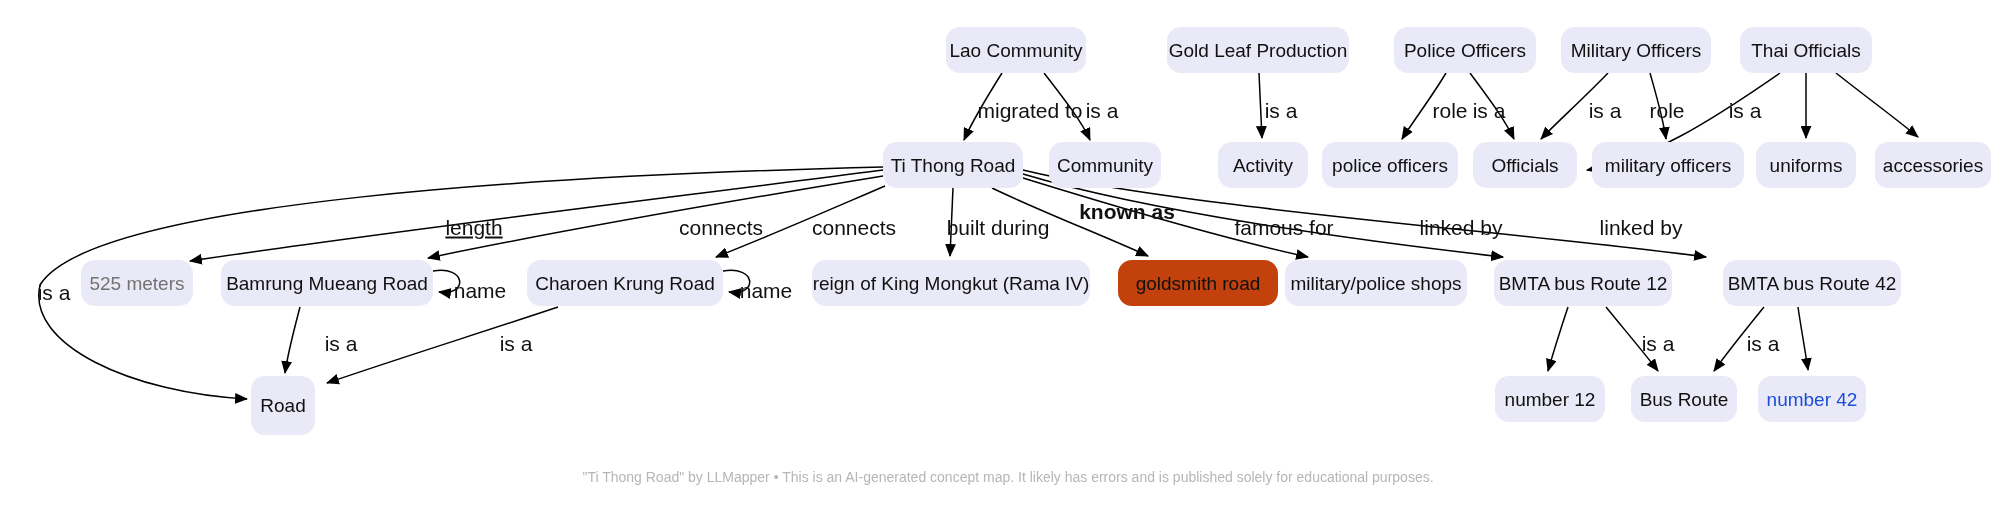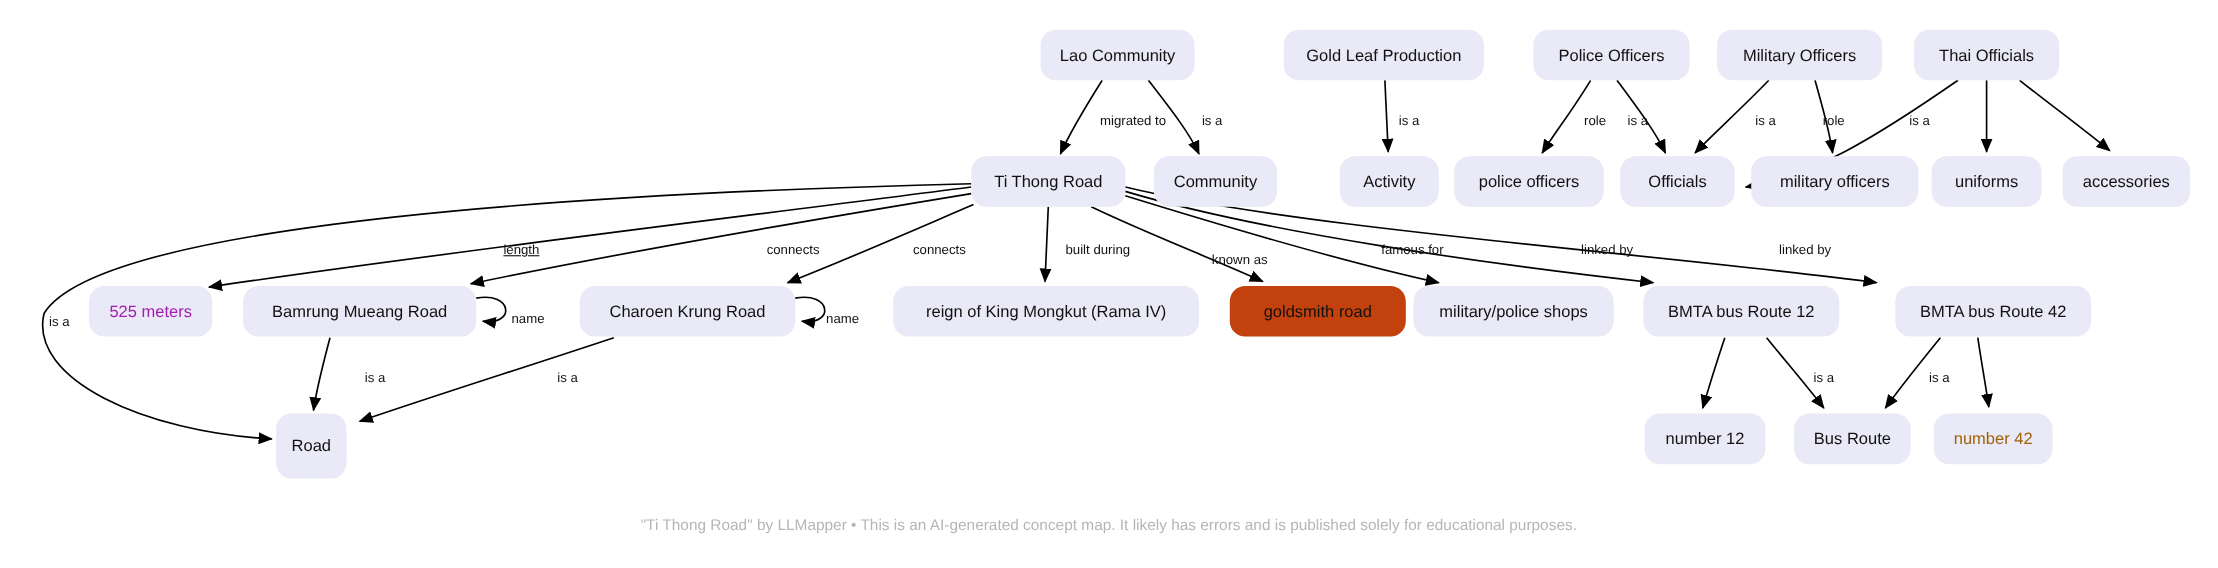--- a/index.html
+++ b/index.html
@@ -8,27 +8,27 @@
     width:2016px;height:516px;
     background:#ffffff;
     font-family:"Liberation Sans", sans-serif;
     overflow:hidden;
   }
   #edges{position:absolute;left:0;top:0;width:2016px;height:516px;}
   .node{
     position:absolute;
     border-radius:14px;
     display:flex;align-items:center;justify-content:center;
-    font-size:15px;line-height:1;
+    font-size:19px;line-height:1;
     white-space:nowrap;
   }
   .edge-label{
     position:absolute;
     transform:translate(-50%,-50%);
-    font-size:12px;line-height:1;
+    font-size:21px;line-height:1;
     white-space:nowrap;
   }
   .footer{
     position:absolute;left:0;right:0;top:469px;
     text-align:center;
     font-size:14px;
   }
 </style>
 </head>
 <body>
@@ -75,47 +75,47 @@
       <div class="node" style="left: 1561px; top: 27px; width: 150px; height: 46px; background: rgb(233, 233, 247); color: rgb(17, 17, 17);">Military Officers</div>
       <div class="node" style="left: 1740px; top: 27px; width: 132px; height: 46px; background: rgb(233, 233, 247); color: rgb(17, 17, 17);">Thai Officials</div>
       <div class="node" style="left: 883px; top: 142px; width: 140px; height: 46px; background: rgb(233, 233, 247); color: rgb(17, 17, 17);">Ti Thong Road</div>
       <div class="node" style="left: 1049px; top: 142px; width: 112px; height: 46px; background: rgb(233, 233, 247); color: rgb(17, 17, 17);">Community</div>
       <div class="node" style="left: 1218px; top: 142px; width: 90px; height: 46px; background: rgb(233, 233, 247); color: rgb(17, 17, 17);">Activity</div>
       <div class="node" style="left: 1322px; top: 142px; width: 136px; height: 46px; background: rgb(233, 233, 247); color: rgb(17, 17, 17);">police officers</div>
       <div class="node" style="left: 1473px; top: 142px; width: 104px; height: 46px; background: rgb(233, 233, 247); color: rgb(17, 17, 17);">Officials</div>
       <div class="node" style="left: 1592px; top: 142px; width: 152px; height: 46px; background: rgb(233, 233, 247); color: rgb(17, 17, 17);">military officers</div>
       <div class="node" style="left: 1756px; top: 142px; width: 100px; height: 46px; background: rgb(233, 233, 247); color: rgb(17, 17, 17);">uniforms</div>
       <div class="node" style="left: 1875px; top: 142px; width: 116px; height: 46px; background: rgb(233, 233, 247); color: rgb(17, 17, 17); border-radius: 13px;">accessories</div>
-      <div class="node" style="left: 81px; top: 260px; width: 112px; height: 46px; background: rgb(233, 233, 247); color: #a21caf;">525 meters</div>
+      <div class="node" style="left: 81px; top: 260px; width: 112px; height: 46px; background: rgb(233, 233, 247); color: #737373;">525 meters</div>
       <div class="node" style="left: 221px; top: 260px; width: 212px; height: 46px; background: rgb(233, 233, 247); color: rgb(17, 17, 17);">Bamrung Mueang Road</div>
       <div class="node" style="left: 527px; top: 260px; width: 196px; height: 46px; background: rgb(233, 233, 247); color: rgb(17, 17, 17);">Charoen Krung Road</div>
       <div class="node" style="left: 812px; top: 260px; width: 278px; height: 46px; background: rgb(233, 233, 247); color: rgb(17, 17, 17);">reign of King Mongkut (Rama IV)</div>
       <div class="node" style="left: 1118px; top: 260px; width: 160px; height: 46px; background: #c2410c; color: rgb(17, 17, 17);">goldsmith road</div>
       <div class="node" style="left: 1285px; top: 260px; width: 182px; height: 46px; background: rgb(233, 233, 247); color: rgb(17, 17, 17);">military/police shops</div>
       <div class="node" style="left: 1494px; top: 260px; width: 178px; height: 46px; background: rgb(233, 233, 247); color: rgb(17, 17, 17);">BMTA bus Route 12</div>
       <div class="node" style="left: 1699px; top: 260px; width: 178px; height: 46px; background: rgb(233, 233, 247); color: rgb(17, 17, 17); margin-left: 24px;">BMTA bus Route 42</div>
       <div class="node" style="left: 251px; top: 376px; width: 64px; height: 59px; background: rgb(233, 233, 247); color: rgb(17, 17, 17);">Road</div>
       <div class="node" style="left: 1495px; top: 376px; width: 110px; height: 46px; background: rgb(233, 233, 247); color: rgb(17, 17, 17);">number 12</div>
       <div class="node" style="left: 1631px; top: 376px; width: 106px; height: 46px; background: rgb(233, 233, 247); color: rgb(17, 17, 17);">Bus Route</div>
-      <div class="node" style="left: 1758px; top: 376px; width: 108px; height: 46px; background: rgb(233, 233, 247); color: #a16207;">number 42</div>
+      <div class="node" style="left: 1758px; top: 376px; width: 108px; height: 46px; background: rgb(233, 233, 247); color: #1d4ed8;">number 42</div>
     </div>
   <div id="edge-labels">
       <div class="edge-label" style="left: 1030px; top: 110px; color: rgb(17, 17, 17);">migrated to</div>
       <div class="edge-label" style="left: 1102px; top: 110px; color: rgb(17, 17, 17);">is a</div>
       <div class="edge-label" style="left: 1281px; top: 110px; color: rgb(17, 17, 17);">is a</div>
       <div class="edge-label" style="left: 1450px; top: 110px; color: rgb(17, 17, 17);">role</div>
       <div class="edge-label" style="left: 1489px; top: 110px; color: rgb(17, 17, 17);">is a</div>
       <div class="edge-label" style="left: 1605px; top: 110px; color: rgb(17, 17, 17);">is a</div>
       <div class="edge-label" style="left: 1667px; top: 110px; color: rgb(17, 17, 17);">role</div>
       <div class="edge-label" style="left: 1745px; top: 110px; color: rgb(17, 17, 17);">is a</div>
       <div class="edge-label" style="left: 474px; top: 227px; color: rgb(17, 17, 17); text-decoration: underline;">length</div>
       <div class="edge-label" style="left: 721px; top: 227px; color: rgb(17, 17, 17);">connects</div>
       <div class="edge-label" style="left: 854px; top: 227px; color: rgb(17, 17, 17);">connects</div>
       <div class="edge-label" style="left: 998px; top: 227px; color: rgb(17, 17, 17);">built during</div>
-      <div class="edge-label" style="left: 1127px; top: 236px; color: rgb(17, 17, 17);">known as</div>
+      <div class="edge-label" style="left: 1127px; top: 211px; color: rgb(17, 17, 17); font-weight: bold;">known as</div>
       <div class="edge-label" style="left: 1284px; top: 227px; color: rgb(17, 17, 17);">famous for</div>
       <div class="edge-label" style="left: 1461px; top: 227px; color: rgb(17, 17, 17);">linked by</div>
       <div class="edge-label" style="left: 1641px; top: 227px; color: rgb(17, 17, 17);">linked by</div>
       <div class="edge-label" style="left: 54px; top: 292px; color: rgb(17, 17, 17);">is a</div>
       <div class="edge-label" style="left: 480px; top: 290px; color: rgb(17, 17, 17);">name</div>
       <div class="edge-label" style="left: 766px; top: 290px; color: rgb(17, 17, 17);">name</div>
       <div class="edge-label" style="left: 341px; top: 343px; color: rgb(17, 17, 17);">is a</div>
       <div class="edge-label" style="left: 516px; top: 343px; color: rgb(17, 17, 17);">is a</div>
       <div class="edge-label" style="left: 1658px; top: 343px; color: rgb(17, 17, 17);">is a</div>
       <div class="edge-label" style="left: 1763px; top: 343px; color: rgb(17, 17, 17);">is a</div>

